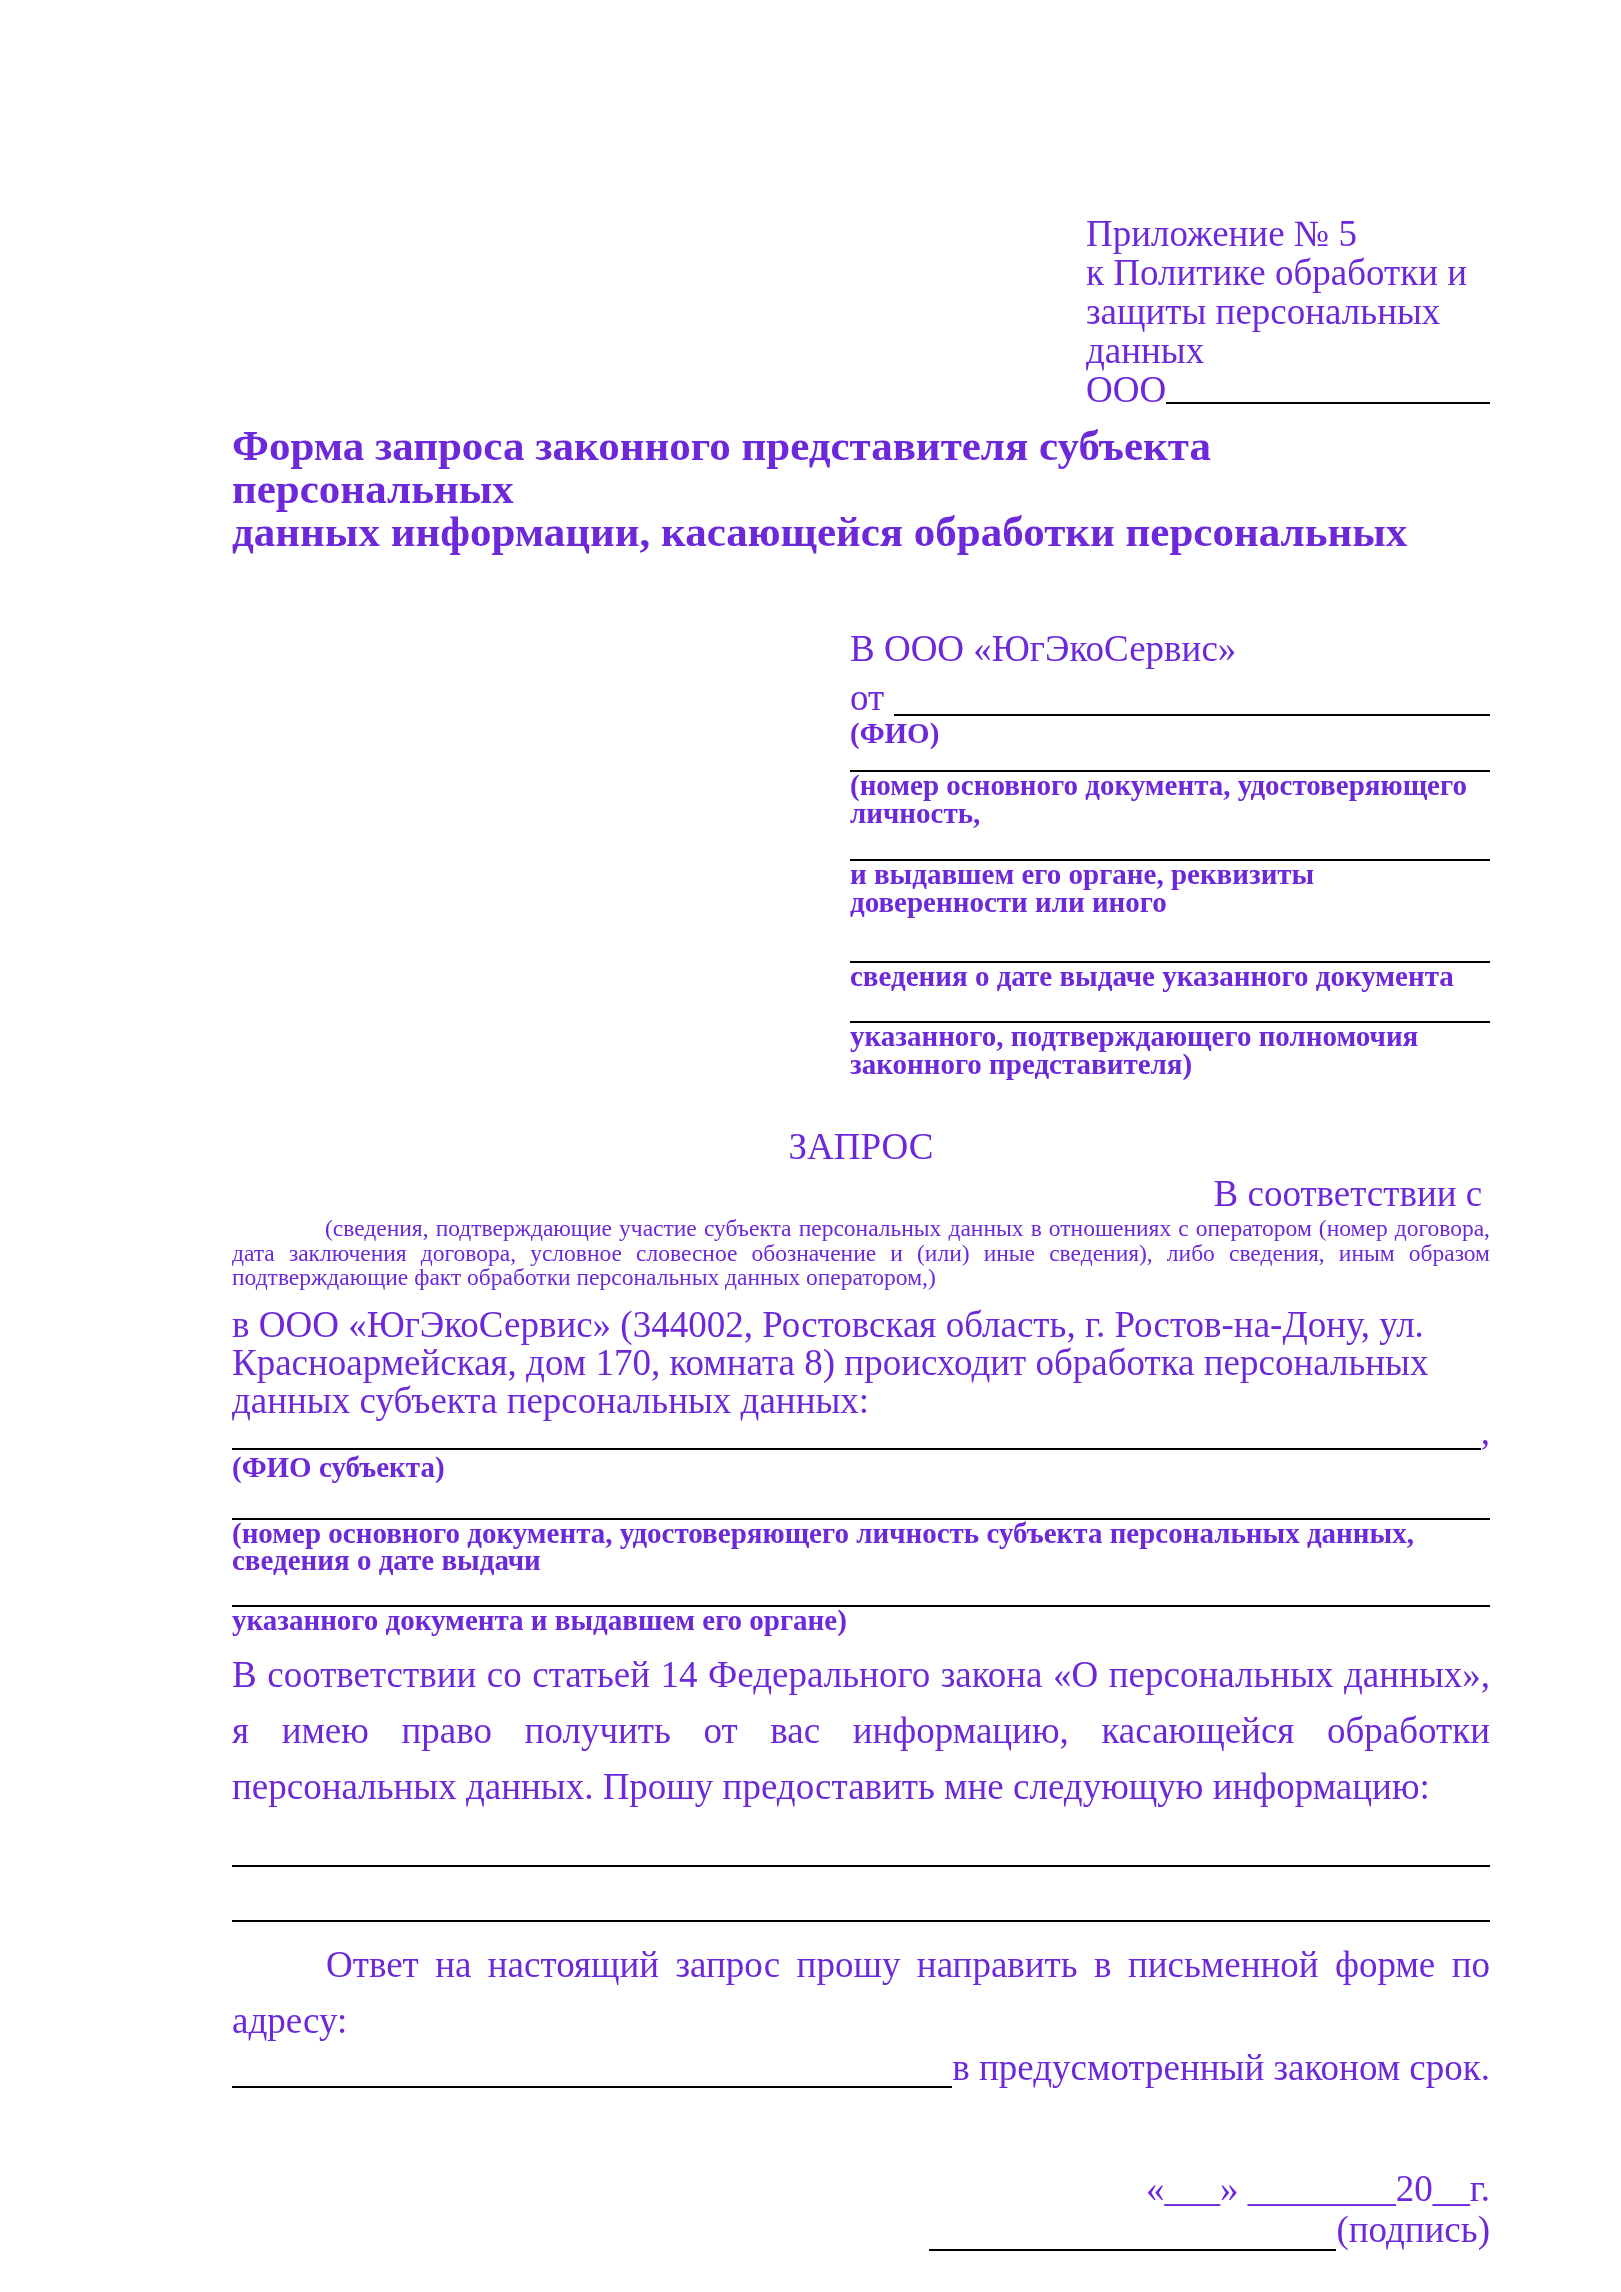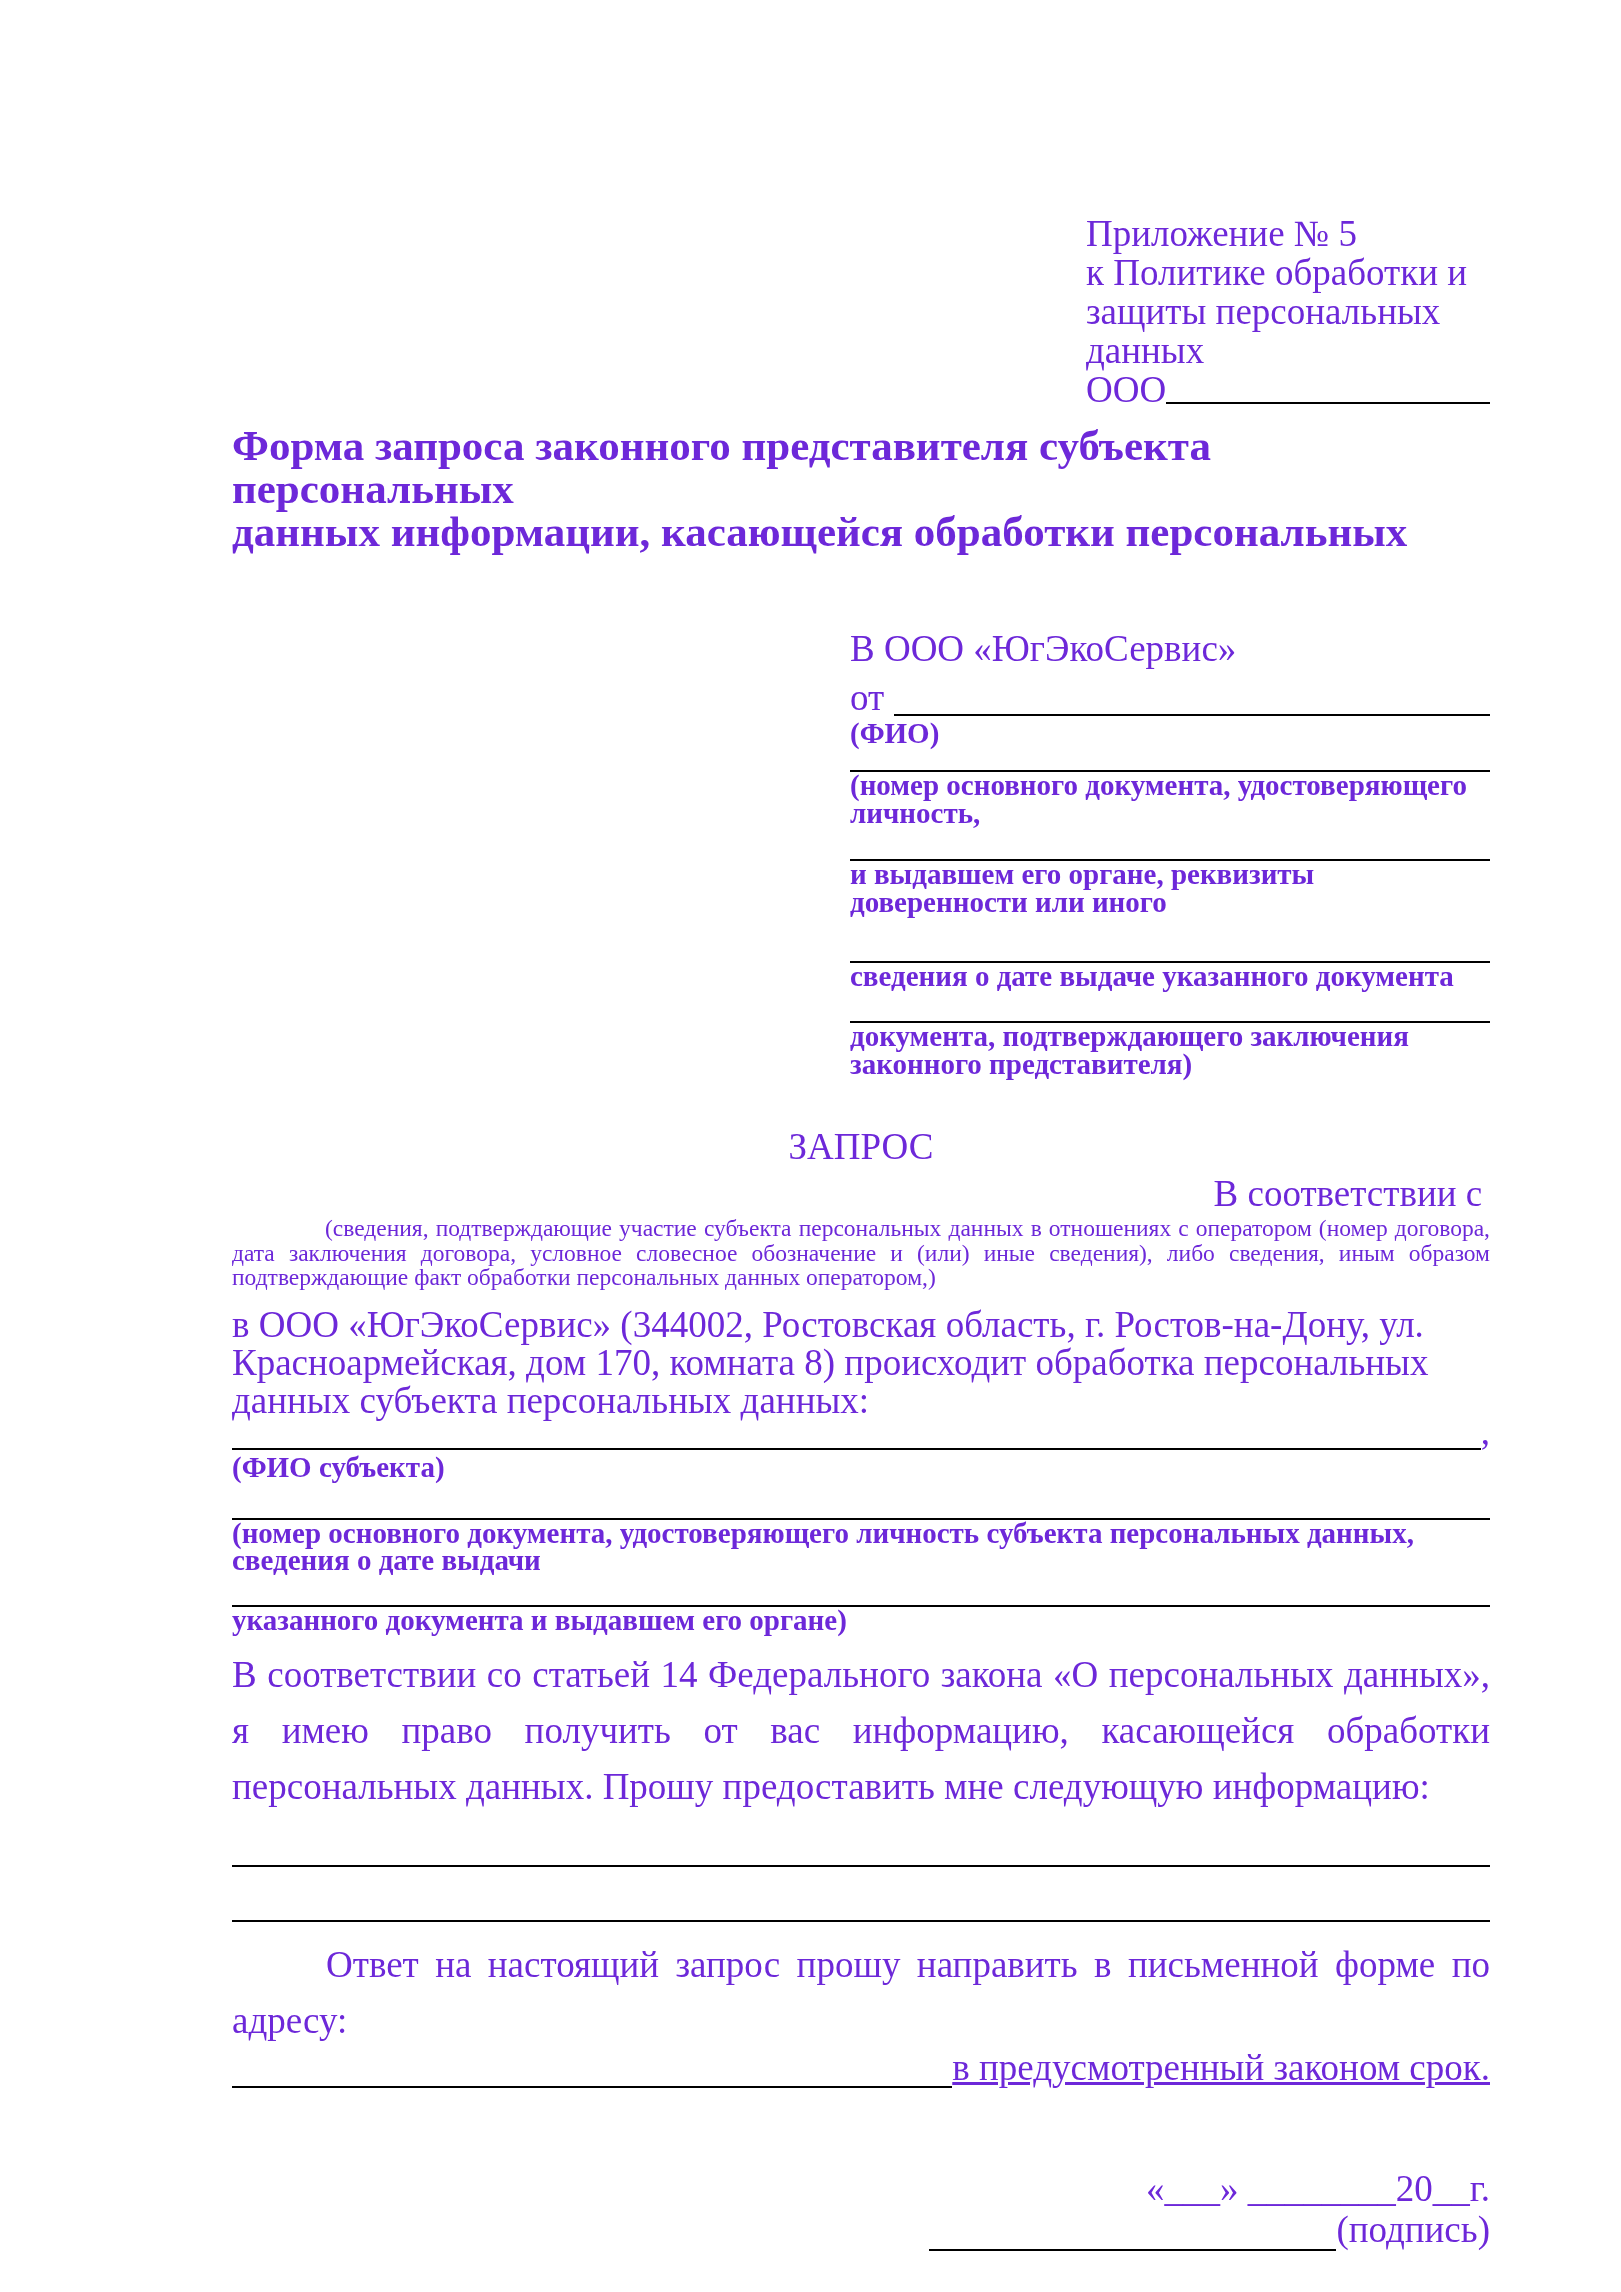--- a/index.html
+++ b/index.html
@@ -54,21 +54,21 @@
   .comma-row { height: 30px; }
   .comma-row .uline { flex: 1; }
   .comma-row .comma { line-height: 1; }
 
   .law-par { margin: 11.8px 0 0 0; line-height: 56px; text-align: justify; }
 
   .blank-line { height: 50px; border-bottom: 2.9px solid #000; }
   .blank-line + .blank-line { height: 53px; }
 
   .answer-par { margin: 15.7px 0 0 0; line-height: 56px; text-indent: 94px; text-align: justify; text-align-last: justify; }
-  .answer-row { height: 39px; text-decoration: underline; }
+  .answer-row { height: 39px; }
   .answer-row .uline { flex: 1; }
   .answer-row .suffix { line-height: 1.1; white-space: nowrap; }
 
   .footer-row { display: flex; justify-content: space-between; align-items: flex-end; margin-top: 81px; height: 39px; flex-direction: column; }
   .footer-row .date { line-height: 1.1; white-space: nowrap; }
   .sig { display: flex; align-items: flex-end; }
   .sig .uline { width: 407px; }
   .sig .sig-cap { line-height: 1.1; white-space: nowrap; }
 </style>
 </head>
@@ -106,21 +106,21 @@
     <div>
       <div class="ublock h33"></div>
       <div class="cap">и выдавшем его органе, реквизиты доверенности или иного</div>
     </div>
     <div>
       <div class="ublock h46"></div>
       <div class="cap">сведения о дате выдаче указанного документа</div>
     </div>
     <div>
       <div class="ublock h32"></div>
-      <div class="cap">документа, подтверждающего заключения законного представителя)</div>
+      <div class="cap">указанного, подтверждающего полномочия законного представителя)</div>
     </div>
   </div>
 
   <div class="zapros">ЗАПРОС</div>
 
   <div class="flexrow accord-row">
     <span class="label">В соответствии с</span>
     <span class="uline"></span>
   </div>
 

